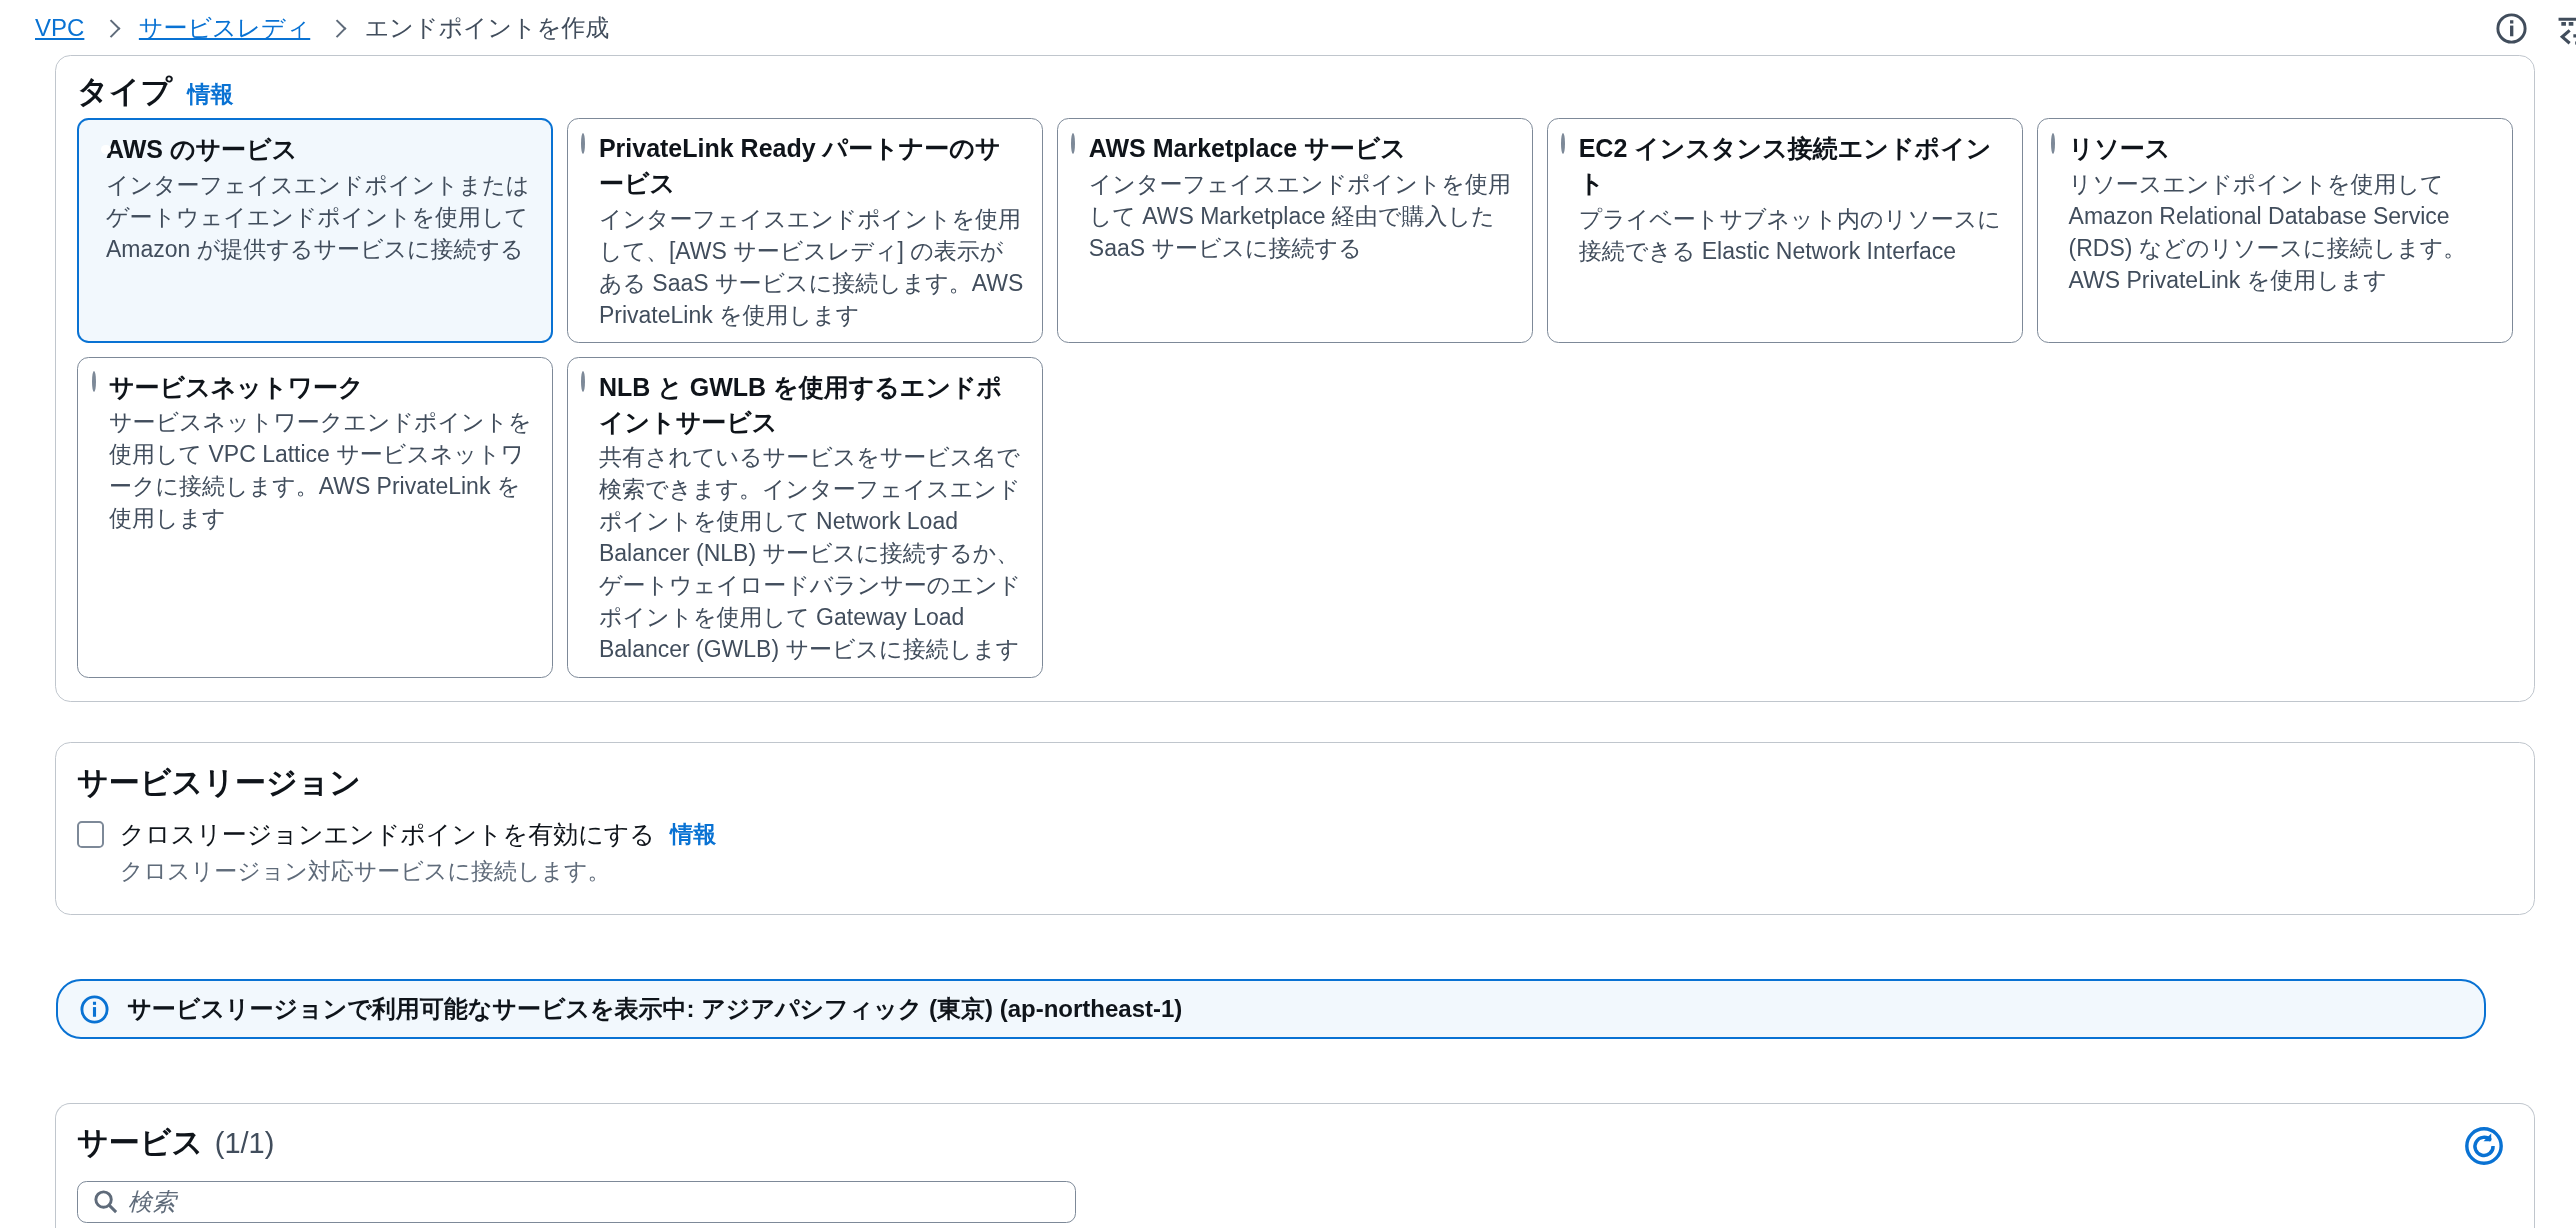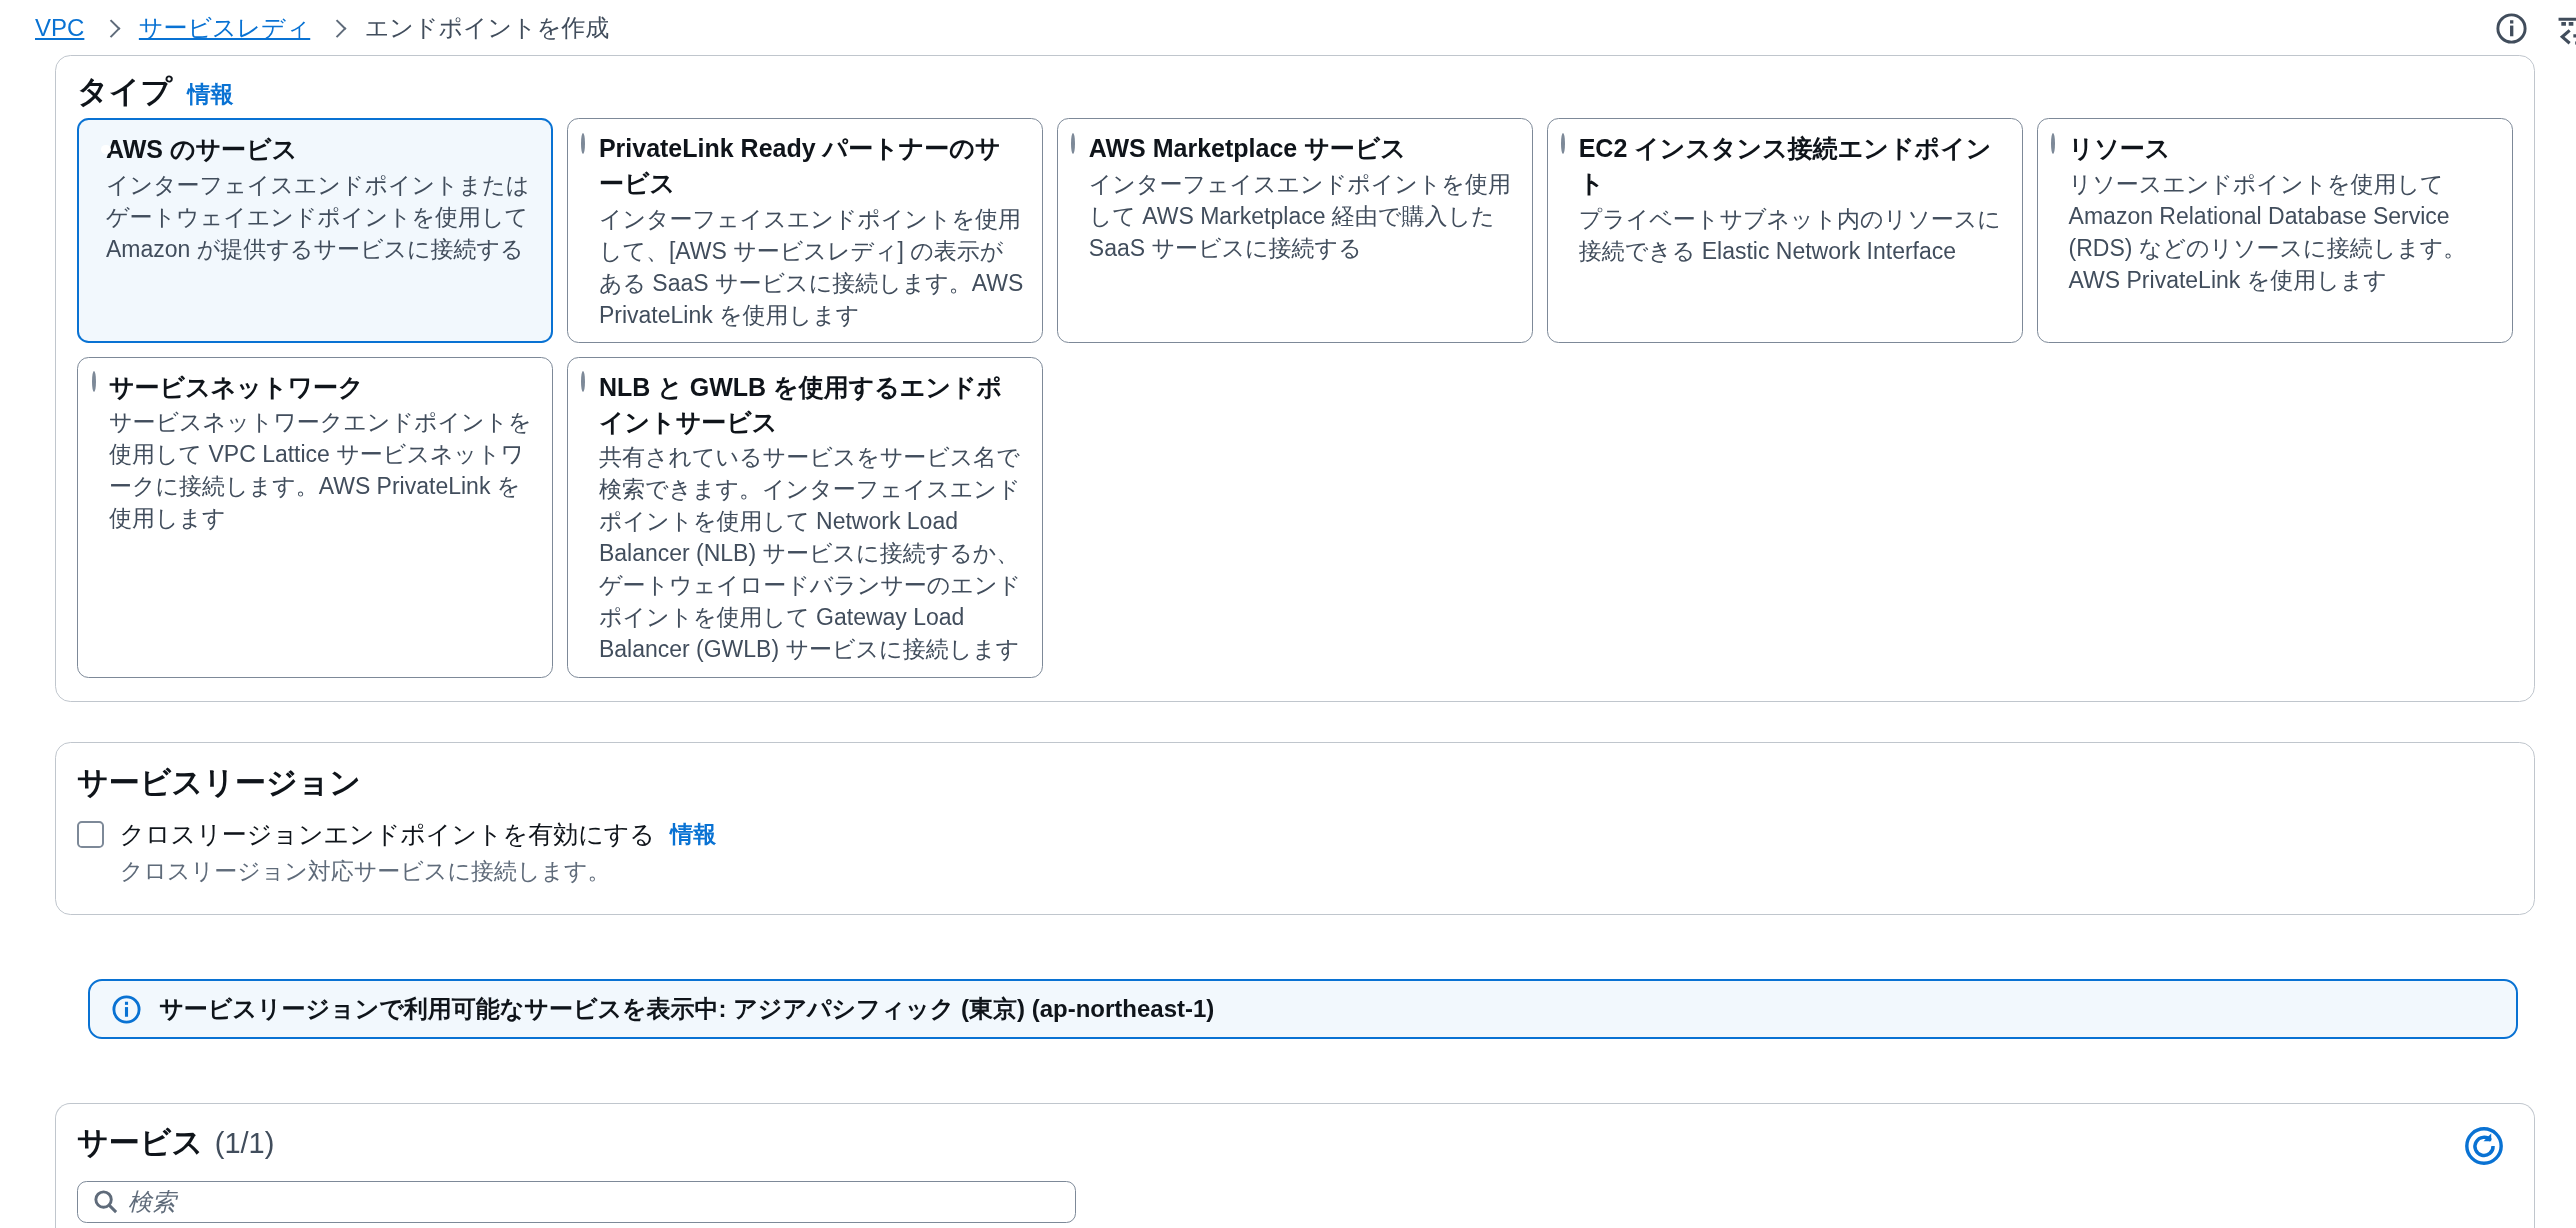--- a/index.html
+++ b/index.html
@@ -41,21 +41,21 @@
                           border-radius:50%; background:#fff; }
 
   
   .card-region { margin-top:40px; padding:19px 21px 27px; }
   .chk-row { display:flex; align-items:center; gap:15.4px; margin-top:13.5px; }
   .checkbox { width:27px; height:27px; border:2.9px solid #7d8998; border-radius:4.8px; background:#fff; cursor:pointer; }
   .chk-label { font-size:25px; color:#0f141a; }
   .chk-desc { font-size:23px; color:#5f6b7a; margin:5.8px 0 0 43px; }
 
   
-  .alert { width:2430px; margin:64px 0 0 88px; border:2.9px solid #0972d3; border-radius:14px;
+  .alert { width:2430px; margin:64px 0 0 56px; border:2.9px solid #0972d3; border-radius:25px;
            background:#f2f8fd; display:flex; align-items:center; gap:17.3px; padding:11.6px 21px; min-height:60px; }
   .alert-text { font-size:24px; font-weight:700; color:#0f141a; }
 
   
   .card-services { margin-top:64px; height:347px; border-bottom:none; border-bottom-left-radius:0;
                    border-bottom-right-radius:0; padding:17.3px 21px 0; position:relative; }
   .svc-title-row { display:flex; align-items:baseline; gap:11.6px; }
   .svc-counter { font-size:29px; color:#414d5c; }
   .refresh-btn { position:absolute; top:21px; right:29px; width:42px; height:42px; cursor:pointer; }
 

